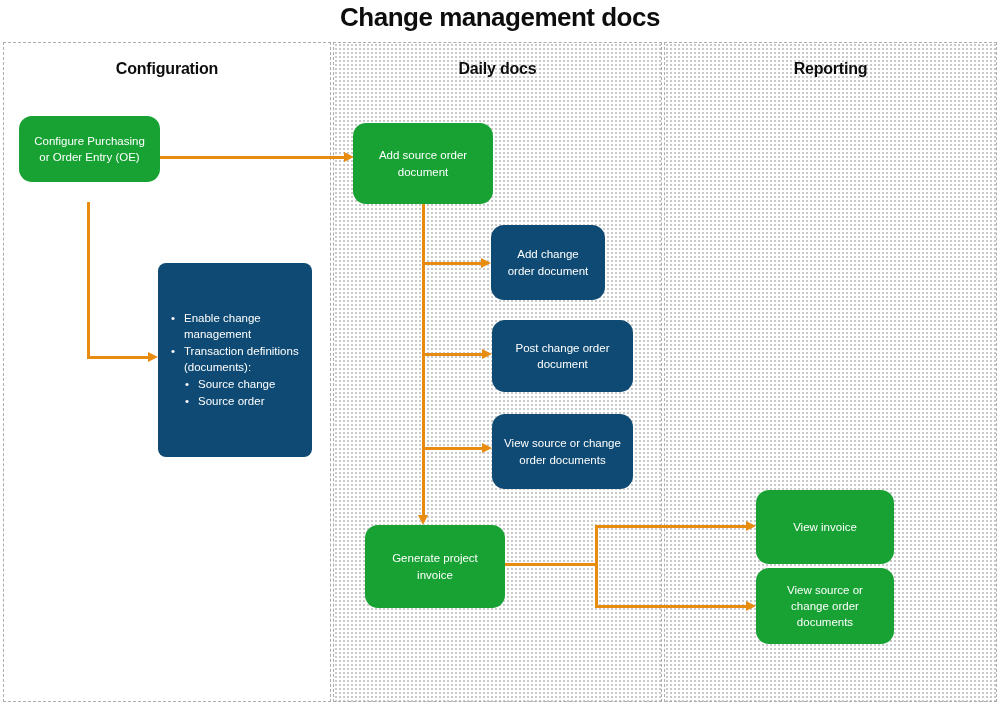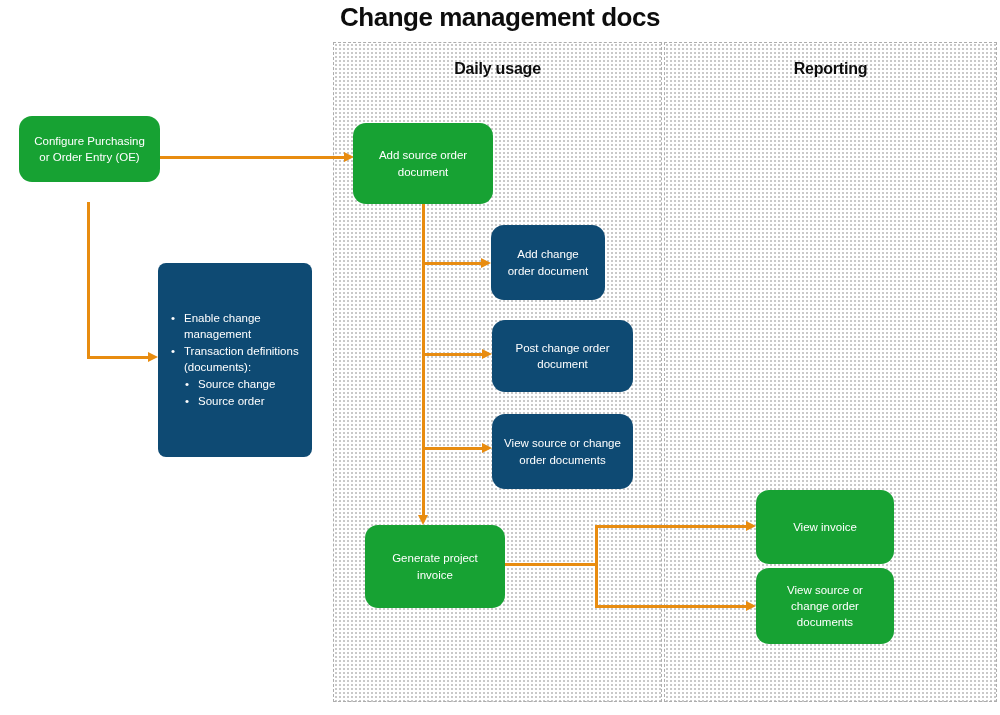--- a/index.html
+++ b/index.html
@@ -83,22 +83,25 @@
     border-top: 10px solid var(--orange);
   }
 </style>
 </head>
 <body style="--green: #17A233; --blue: #0E4A73; --orange: #E88C10; --lane-border: #ADADAD;">
 
 <div id="app">
 
   <div class="page-title">Change management docs</div>
 
+  <div class="lane lane-1">
+    <div class="lane-title">Configuration</div>
+  </div>
   <div class="lane lane-2 stippled">
-    <div class="lane-title">Daily usage</div>
+    <div class="lane-title">Daily docs</div>
   </div>
   <div class="lane lane-3 stippled">
     <div class="lane-title">Reporting</div>
   </div>
 
   <div class="edge" style="left:160px; top:156px; width:184px; height:3px;"></div>
   <div class="ah-right" style="left:344px; top:152px;"></div>
 
   <div class="edge" style="left:87px; top:202px; width:3px; height:157px;"></div>
   <div class="edge" style="left:87px; top:356px; width:61px; height:3px;"></div>

